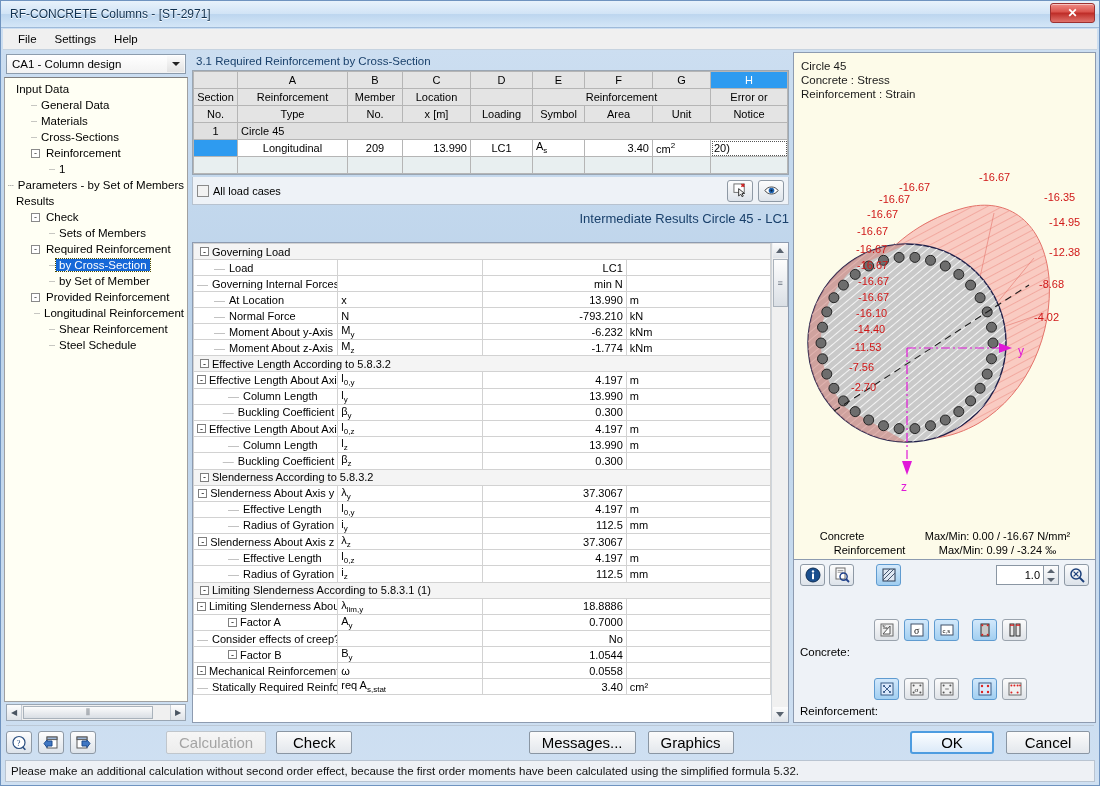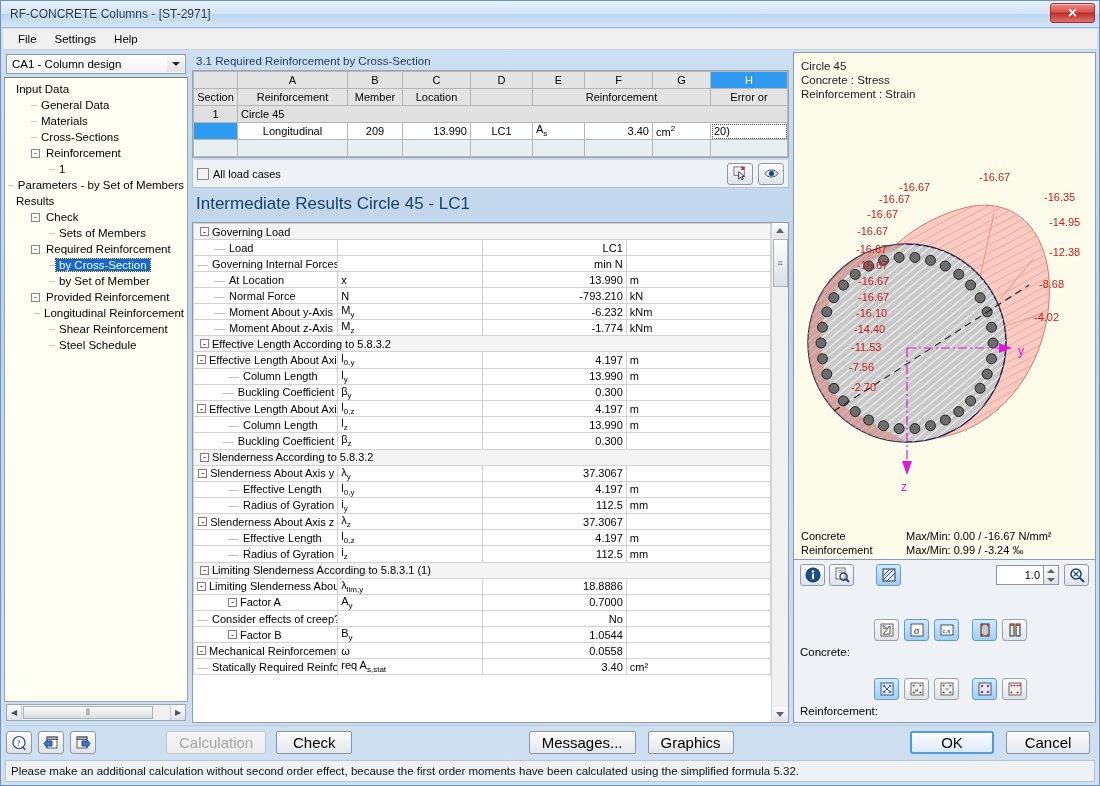--- a/index.html
+++ b/index.html
@@ -155,21 +155,21 @@
     margin-bottom: 4px;
   }
   .chk { width: 12px; height: 12px; border: 1px solid #8a8a8a; background: #f2f2f2; margin-right: 4px; cursor:pointer;}
   .spacer { flex: 1 1 auto; }
   .tbtn {
     width: 26px; height: 22px; margin-left: 5px;
     border: 1px solid #8e99a5; border-radius: 3px;
     background: linear-gradient(180deg,#fdfdfd,#dde3ea);
     display: flex; align-items: center; justify-content: center; cursor: pointer;
   }
-  .ir-title { font-size: 17px; color: #19406b; padding: 2px 0 8px 4px; }
+  .ir-title { font-size: 13px; color: #19406b; padding: 2px 0 16px 4px; text-align: right; }
   .ir-wrap {
     flex: 1 1 auto; min-height: 0;
     border: 1px solid #8d9bb0; background: #fff;
     display: flex; overflow: hidden;
   }
   .ir-scrollarea { flex: 1 1 auto; overflow: hidden; }
   table.ir { border-collapse: collapse; width: 100%; font-size: 11px; table-layout: fixed; }
   table.ir td { border: 1px solid #d2d2d2; height: 16px; padding: 0 3px; white-space: nowrap; overflow:hidden;}
   table.ir tr.grp > td { background: #f4f4f4; }
   td.ir-desc { border-right: 1px solid #d2d2d2; }
@@ -209,21 +209,21 @@
     border: 1px solid #8d9bb0;
     background: #fdfbe9;
     position: relative; overflow: hidden;
   }
   .gfx-labels { position: absolute; left: 7px; top: 6px; font-size: 11.5px; line-height: 14px; color: #1a1a1a;}
   .gfx-stats {
     position: absolute; left: 0; right: 0; bottom: 0; height: 32px;
     font-size: 11px; padding: 2px 6px 0 7px; line-height: 14px;
     background: #fdfbe9;
   }
-  .stat-row { display: flex; }
+  .stat-row { display: flex; justify-content: center; }
   .stat-row .k { width: 105px; }
   .ctrl {
     flex: 0 0 auto; border: 1px solid #8d9bb0; border-top: none;
     background: #eef2f7; padding: 4px 6px 5px 6px;
   }
   .ctrl-row1 { display: flex; align-items: center; margin-bottom: 16px; }
   .ibtn {
     width: 25px; height: 22px; border: 1px solid #8e99a5; border-radius: 3px;
     background: linear-gradient(180deg,#fcfcfc,#dde3ea);
     display:flex;align-items:center;justify-content:center;cursor:pointer;margin-right:4px;
@@ -428,20 +428,31 @@
                 <td class="colhead selh">H</td>
               </tr>
               <tr>
                 <td class="hdr2">Section</td>
                 <td class="hdr2">Reinforcement</td>
                 <td class="hdr2">Member</td>
                 <td class="hdr2">Location</td>
                 <td class="hdr2"></td>
                 <td class="hdr2" colspan="3">Reinforcement</td>
                 <td class="hdr2">Error or</td>
+              </tr>
+              <tr>
+                <td class="hdr2">No.</td>
+                <td class="hdr2">Type</td>
+                <td class="hdr2">No.</td>
+                <td class="hdr2">x [m]</td>
+                <td class="hdr2">Loading</td>
+                <td class="hdr2">Symbol</td>
+                <td class="hdr2">Area</td>
+                <td class="hdr2">Unit</td>
+                <td class="hdr2">Notice</td>
               </tr>
               <tr class="grp-row">
                 <td class="rownum">1</td>
                 <td colspan="8">Circle 45</td>
               </tr>
               <tr class="">
                 <td class="rownum selrow"></td>
                 <td class="c-center">Longitudinal</td>
                 <td class="c-center">209</td>
                 <td class="c-right">13.990</td>

